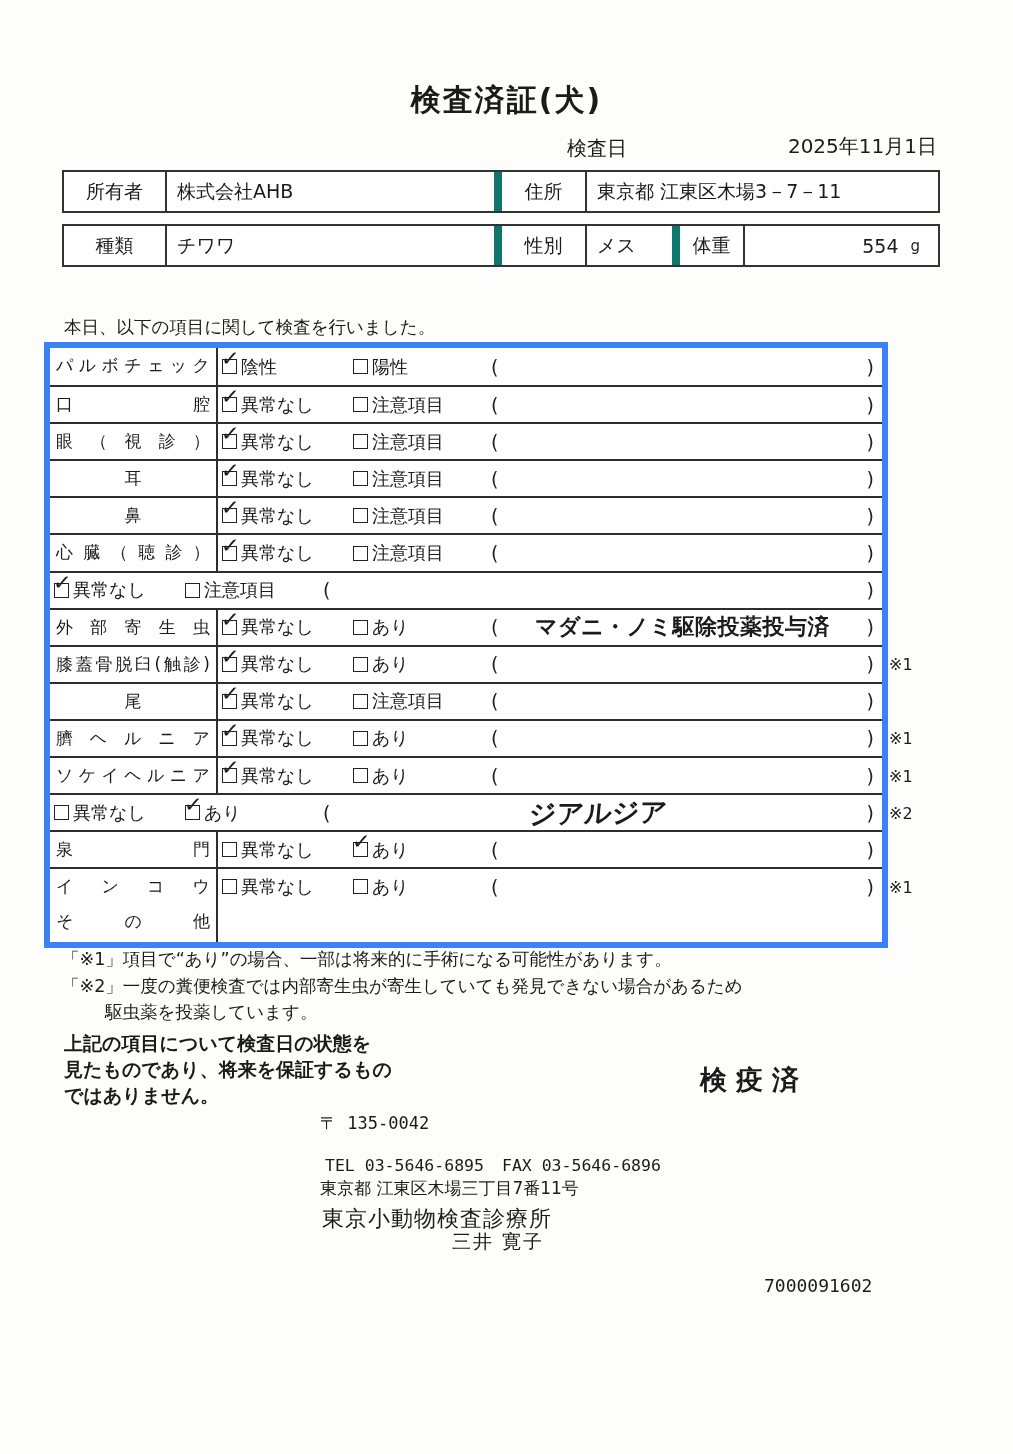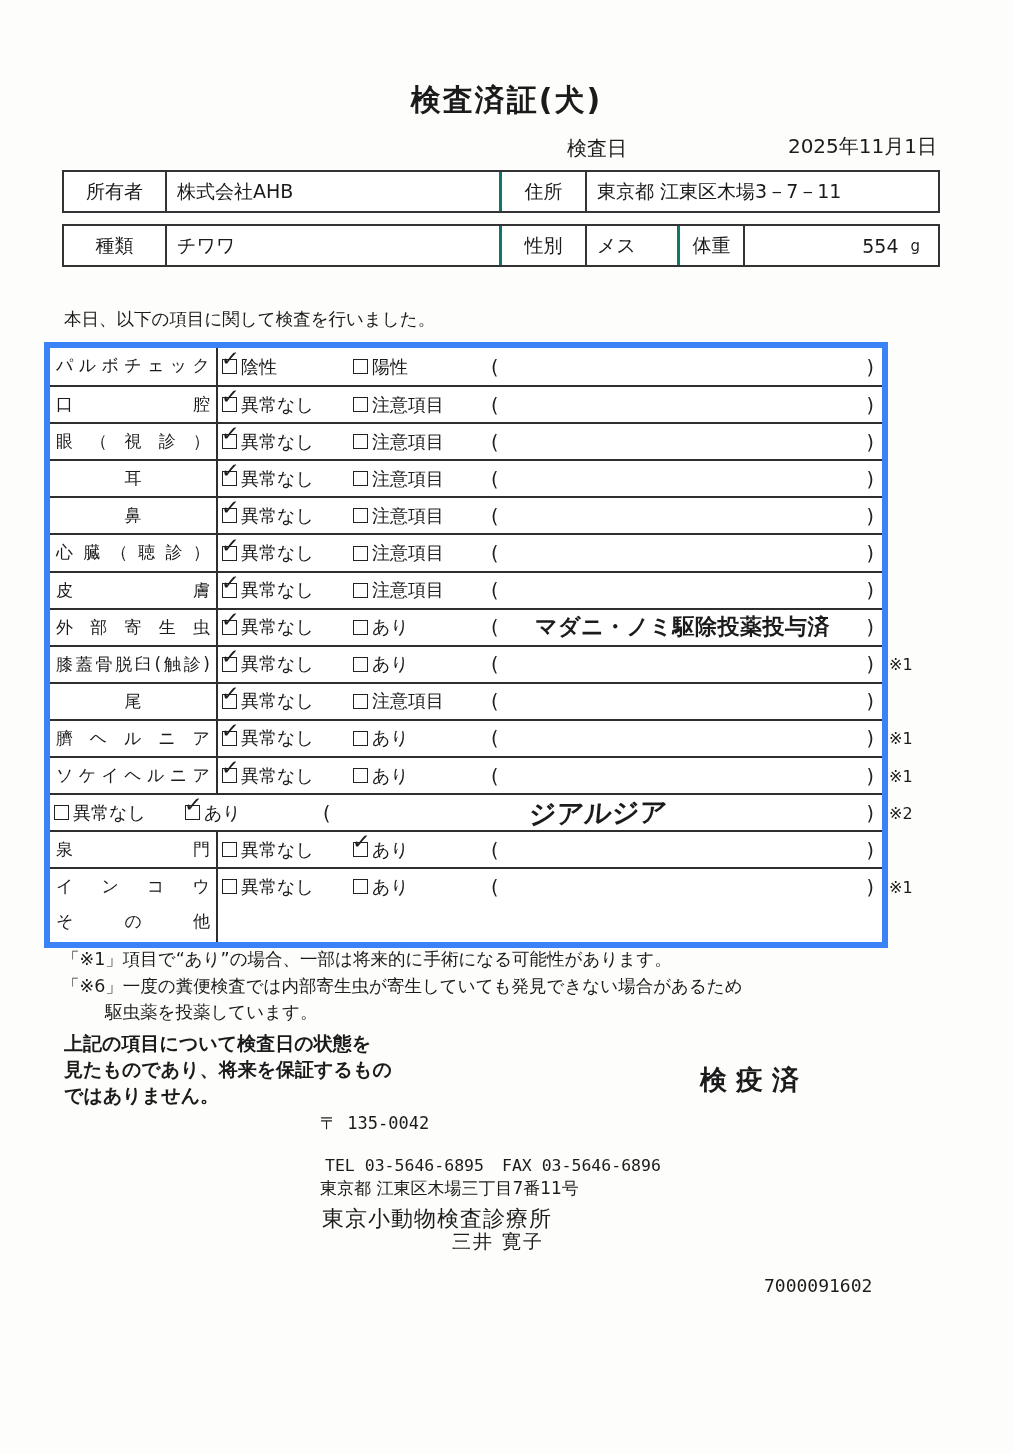--- a/index.html
+++ b/index.html
@@ -12,34 +12,34 @@
   .title{position:absolute;top:80px;left:0;width:100%;text-align:center;
     font-size:30px;font-weight:600;letter-spacing:2px;}
   .date-label{position:absolute;top:135px;left:567px;font-size:20px;}
   .date-value{position:absolute;top:133px;right:76px;font-size:20px;}
   
   .hbox{position:absolute;left:62px;width:878px;border:2px solid #333;box-sizing:border-box;background:#fff;}
   .hrow{display:flex;align-items:center;height:39px;border-radius:8px;}
   .hrow + .hrow{border-top:2px solid #333;}
   .hcell{box-sizing:border-box;height:100%;display:flex;align-items:center;font-size:19px;}
   .hcell.lab{justify-content:center;border-right:2px solid #333;}
-  .hcell.val{padding-left:10px;border-right:3px solid #0f766e;}
+  .hcell.val{padding-left:10px;border-right:8px solid #0f766e;}
   .hcell.last{border-right:none;}
   #box1{top:170px;}
   #box2{top:224px;}
   .w-lab{width:103px;flex:none;}
   .w-val1{width:335px;flex:none;}
   .w-lab2{width:85px;flex:none;}
   .w-val2{flex:1;}
   .w-sex{width:93px;flex:none;}
   .w-wlab{width:65px;flex:none;}
   .w-weight{flex:1;justify-content:flex-end;padding-right:18px;}
   .unit{font-size:15px;margin-left:12px;}
   
-  .intro{position:absolute;top:307px;left:64px;font-size:17.5px;}
+  .intro{position:absolute;top:315px;left:64px;font-size:17.5px;}
   
   .insp{position:absolute;top:342px;left:44px;width:844px;border:6px solid #3b82f6;
     box-sizing:border-box;background:#fff;}
   .trow{position:relative;display:flex;align-items:stretch;height:37.1px;box-sizing:border-box;}
   .trow + .trow{border-top:2px solid #2e2e2e;}
   .tlabel{width:168px;flex:none;box-sizing:border-box;border-right:2px solid #2e2e2e;
     font-size:17px;display:block;line-height:35px;padding:0 6px;white-space:nowrap;}
   .lab-j{text-align:justify;text-align-last:justify;}
   .lab-c{text-align:center;text-align-last:center;}
   .tcontent{flex:1;display:flex;align-items:center;padding-left:4px;box-sizing:border-box;}
@@ -231,21 +231,20 @@
               </span>
           <span class="optlabel">注意項目</span>
         </span>
         <span class="paren paren-open">(</span>
         <span class="note"></span>
         <span class="paren paren-close">)</span>
       </div>
       <span class="ref"></span>
     </div>
         <div class="trow">
-      <div class="tlabel lab-j">皮膚</div>
       <div class="tcontent">
         <span class="opt opt1">
           <span class="cb">
                 <span class="mark">✓</span>
               </span>
           <span class="optlabel">異常なし</span>
         </span>
         <span class="opt opt2">
           <span class="cb">
                 <span class="mark"></span>
@@ -426,21 +425,21 @@
       <span class="ref">※1</span>
     </div>
       </div>
     <div class="trow">
       <div class="tlabel lab-j">その他</div>
       <div class="tcontent other-content"></div>
     </div>
   </div>
 
   <div class="noteline" id="note1">「※1」項目で“あり”の場合、一部は将来的に手術になる可能性があります。</div>
-  <div class="noteline" id="note2a">「※6」一度の糞便検査では内部寄生虫が寄生していても発見できない場合があるため</div>
+  <div class="noteline" id="note2a">「※2」一度の糞便検査では内部寄生虫が寄生していても発見できない場合があるため</div>
   <div class="noteline" id="note2b">駆虫薬を投薬しています。</div>
 
   <div class="disclaimer">
     <div>上記の項目について検査日の状態を</div>
     <div>見たものであり、将来を保証するもの</div>
     <div>ではありません。</div>
   </div>
   <div class="stamp">検疫済</div>
 
   <div class="addr-line">

